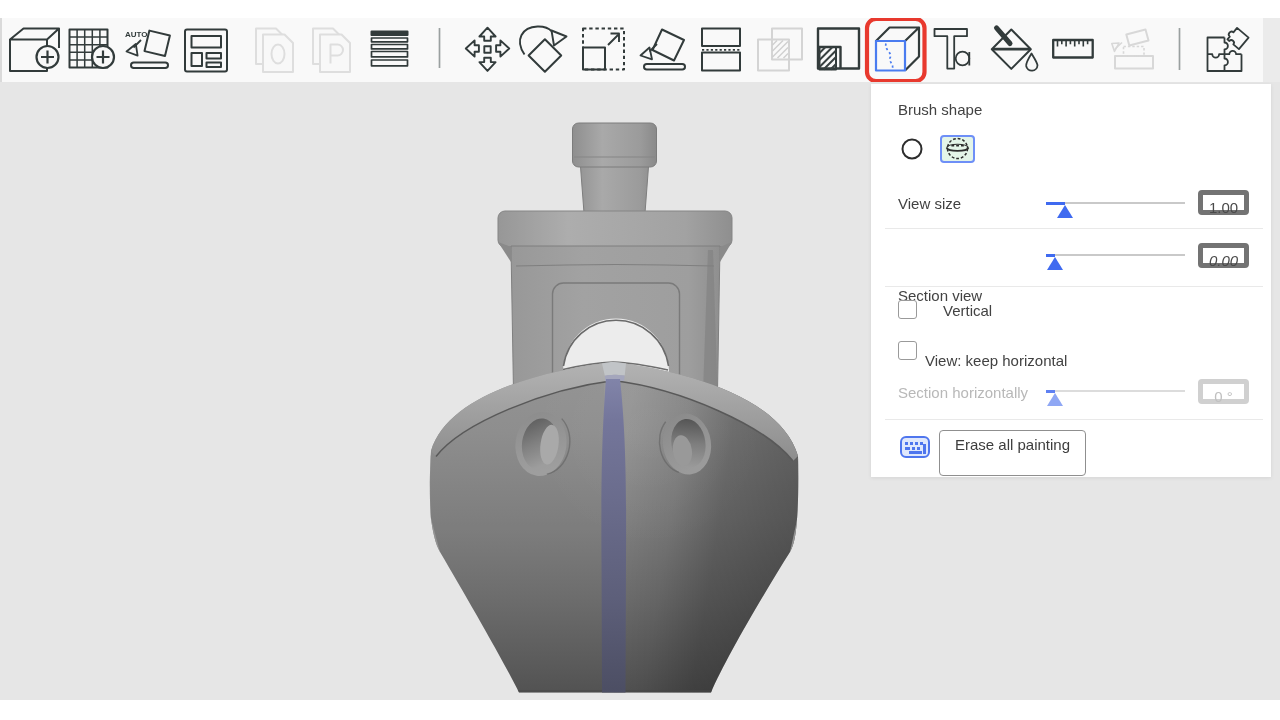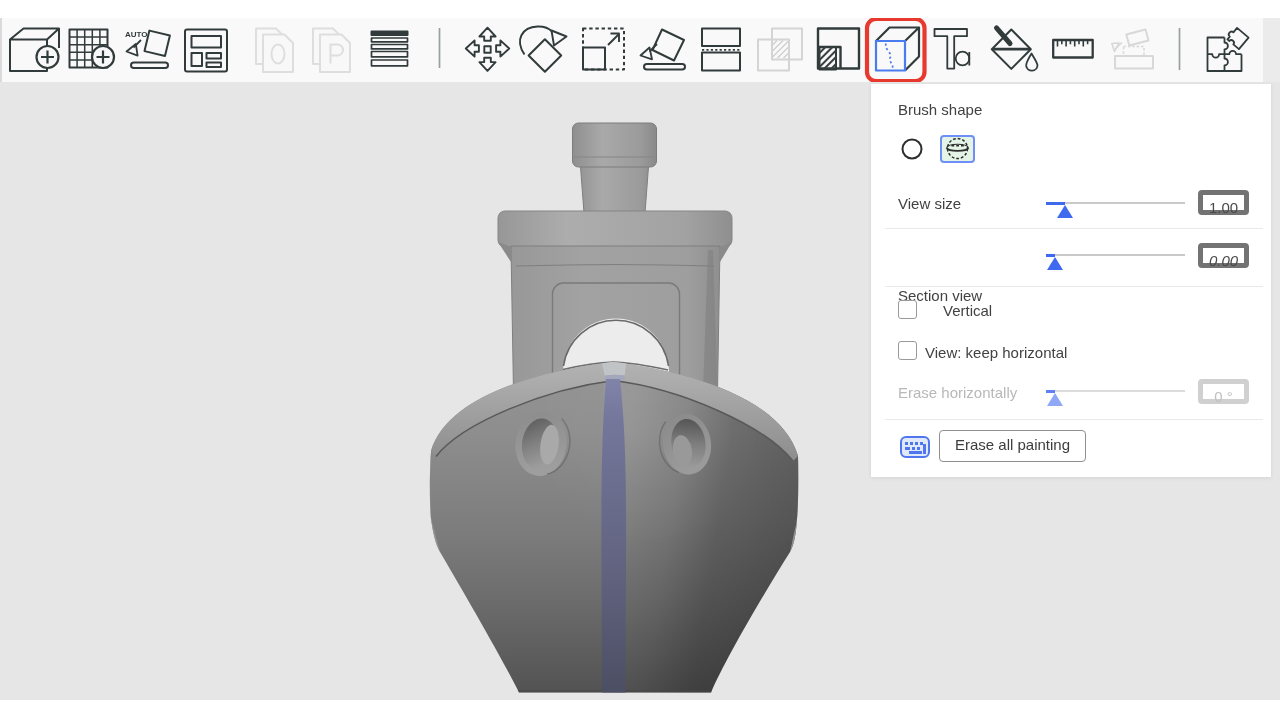--- a/index.html
+++ b/index.html
@@ -310,35 +310,35 @@
  <div class="sep" style="top:144px;"></div>
  <div class="plabel" style="left:27px;top:163px;margin-top:40px;">Section view</div>
  <div class="track" style="left:175px;top:170px;width:139px;"></div>
  <div class="trackfill" style="left:175px;top:169.5px;width:9px;"></div>
  <div class="tri" style="left:176px;top:173px;"></div>
  <div class="ibox" style="left:327px;top:159px;font-style:italic;">0.00</div>
  <div class="sep" style="top:202px;"></div>
  <div class="cb" style="left:27px;top:216px;"></div>
  <div class="plabel" style="left:72px;top:218px;">Vertical</div>
  <div class="cb" style="left:27px;top:257px;"></div>
- <div class="plabel" style="left:54px;top:260px;text-align:right;">View: keep horizontal</div>
- <div class="plabel" style="left:27px;top:300px;color:#b8b8b8;">Erase horizontally</div>
+ <div class="plabel" style="left:54px;top:268px;text-align:right;">View: keep horizontal</div>
+ <div class="plabel" style="left:27px;top:300px;color:#b8b8b8;">Section horizontally</div>
  <div class="track" style="left:175px;top:306px;width:139px;background:#dcdcdc;"></div>
  <div class="trackfill" style="left:175px;top:305.5px;width:9px;background:#5e80f2;"></div>
  <div class="tri" style="left:176px;top:309px;border-bottom-color:#8fa7f4;"></div>
  <div class="ibox" style="left:327px;top:295px;border-color:#d0d0d0;color:#c0c0c0;">0 °</div>
  <div class="sep" style="top:335px;"></div>
  <svg width="30" height="22" viewBox="0 0 30 22" style="position:absolute;left:29px;top:352px;">
   <rect x="1" y="1" width="28" height="20" rx="5" fill="#e0e8fc" stroke="#4f76ee" stroke-width="2"></rect>
   <g fill="#4f76ee">
    <rect x="5" y="6" width="3" height="3"></rect>
         <rect x="10" y="6" width="3" height="3"></rect>
         <rect x="15" y="6" width="3" height="3"></rect>
         <rect x="20" y="6" width="3" height="3"></rect>
    <rect x="5" y="11" width="5" height="3"></rect>
         <rect x="12" y="11" width="3" height="3"></rect>
         <rect x="17" y="11" width="3" height="3"></rect>
    <rect x="9" y="15" width="13" height="3"></rect>
         <rect x="23" y="8" width="3" height="10"></rect>
   </g>
  </svg>
- <div style="position:absolute;left:68px;top:346px;width:147px;height:32px;border:1px solid #8f8f8f;border-radius:4px;font-size:15px;color:#3d3d3d;text-align:center;line-height:28px;box-sizing:border-box;background:#fff;">Erase all painting</div>
+ <div style="position:absolute;left:68px;top:346px;width:147px;height:46px;border:1px solid #8f8f8f;border-radius:4px;font-size:15px;color:#3d3d3d;text-align:center;line-height:28px;box-sizing:border-box;background:#fff;">Erase all painting</div>
 </div>
 
 </body></html>

